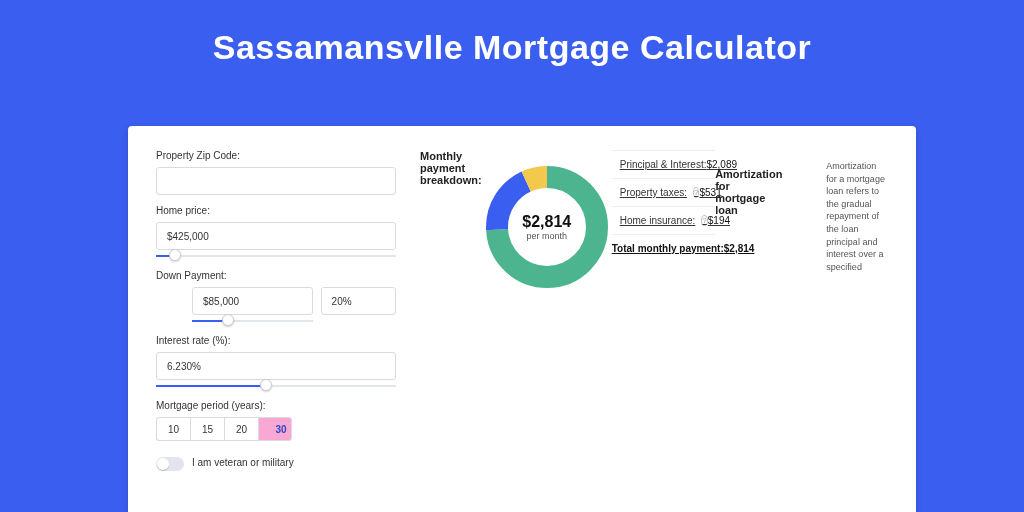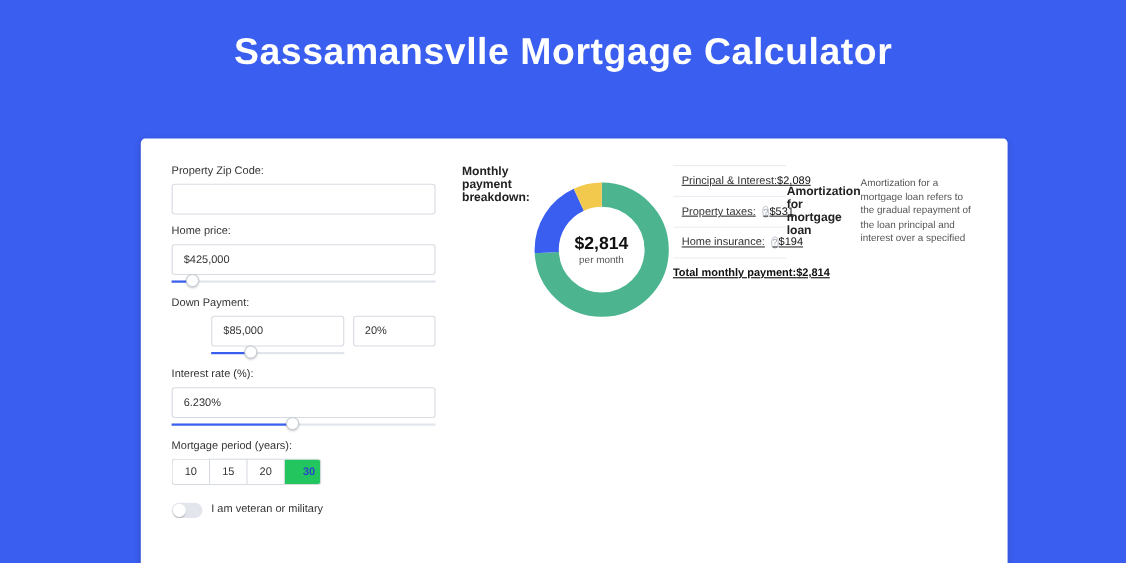--- a/index.html
+++ b/index.html
@@ -51,21 +51,21 @@
   .down-row { display: flex; gap: 8px; padding-left: 36px; }
   .down-row .left { flex: 1.6; position: relative; }
   .down-row .right { flex: 1; }
   .period-row { display: flex; gap: 0; margin-top: 4px; }
   .period-btn {
     width: 34px; height: 24px; border: 1px solid #d8dbe2; border-right: none;
     font-size: 10px; color: #333; background: #fff; display: flex; align-items: center; justify-content: center;
   }
   .period-btn:last-child { border-right: 1px solid #d8dbe2; border-radius: 0 3px 3px 0; }
   .period-btn:first-child { border-radius: 3px 0 0 3px; }
-  .period-btn.active { background: #22c55e; color: #2a48c9; font-weight: 600; padding-left: 12px; }
+  .period-btn.active { background: #f9a8d4; color: #2a48c9; font-weight: 600; padding-left: 12px; }
   .vet-row { display: flex; align-items: flex-start; gap: 8px; margin-top: 16px; font-size: 10px; color: #333; }
   .switch {
     width: 28px; height: 14px; background: #e2e5ec; border-radius: 8px; position: relative;
   }
   .switch .knob {
     position: absolute; top: 1px; left: 1px; width: 12px; height: 12px; border-radius: 50%; background: #fff;
     box-shadow: 0 1px 1px rgba(0,0,0,0.2);
   }
   .breakdown-title { font-size: 11px; font-weight: 700; color: #222; }
   .divider { height: 1px; background: #ebedf2; margin: 10px 0 0 0; }
@@ -86,21 +86,21 @@
   .legend-row .dot { width: 10px; height: 10px; border-radius: 50%; margin-right: 8px; }
   .legend-row .label { flex: 0 0 auto; }
   .legend-row .info {
     width: 11px; height: 11px; border-radius: 50%; border: 1px solid #c0c4cc; color: #98a0ad;
     font-size: 8px; display: flex; align-items: center; justify-content: center; margin-left: 6px;
   }
   .legend-row .spacer { flex: 1; }
   .legend-row .value { font-weight: 400; color: #111; }
   .legend-row.total .value { font-weight: 700; }
   .amort-title { font-size: 11px; font-weight: 700; margin-top: 18px; color: #222; }
-  .amort-text { font-size: 9px; color: #555; margin-top: 10px; line-height: 1.4; }
+  .amort-text { font-size: 9px; color: #555; margin-top: 10px; line-height: 1.4; margin-left: 44px; }
 </style>
 </head>
 <body>
 
 <h1 class="page-title">Sassamansvlle Mortgage Calculator</h1>
 
 <div class="card">
 
   <div class="left-col">
 

